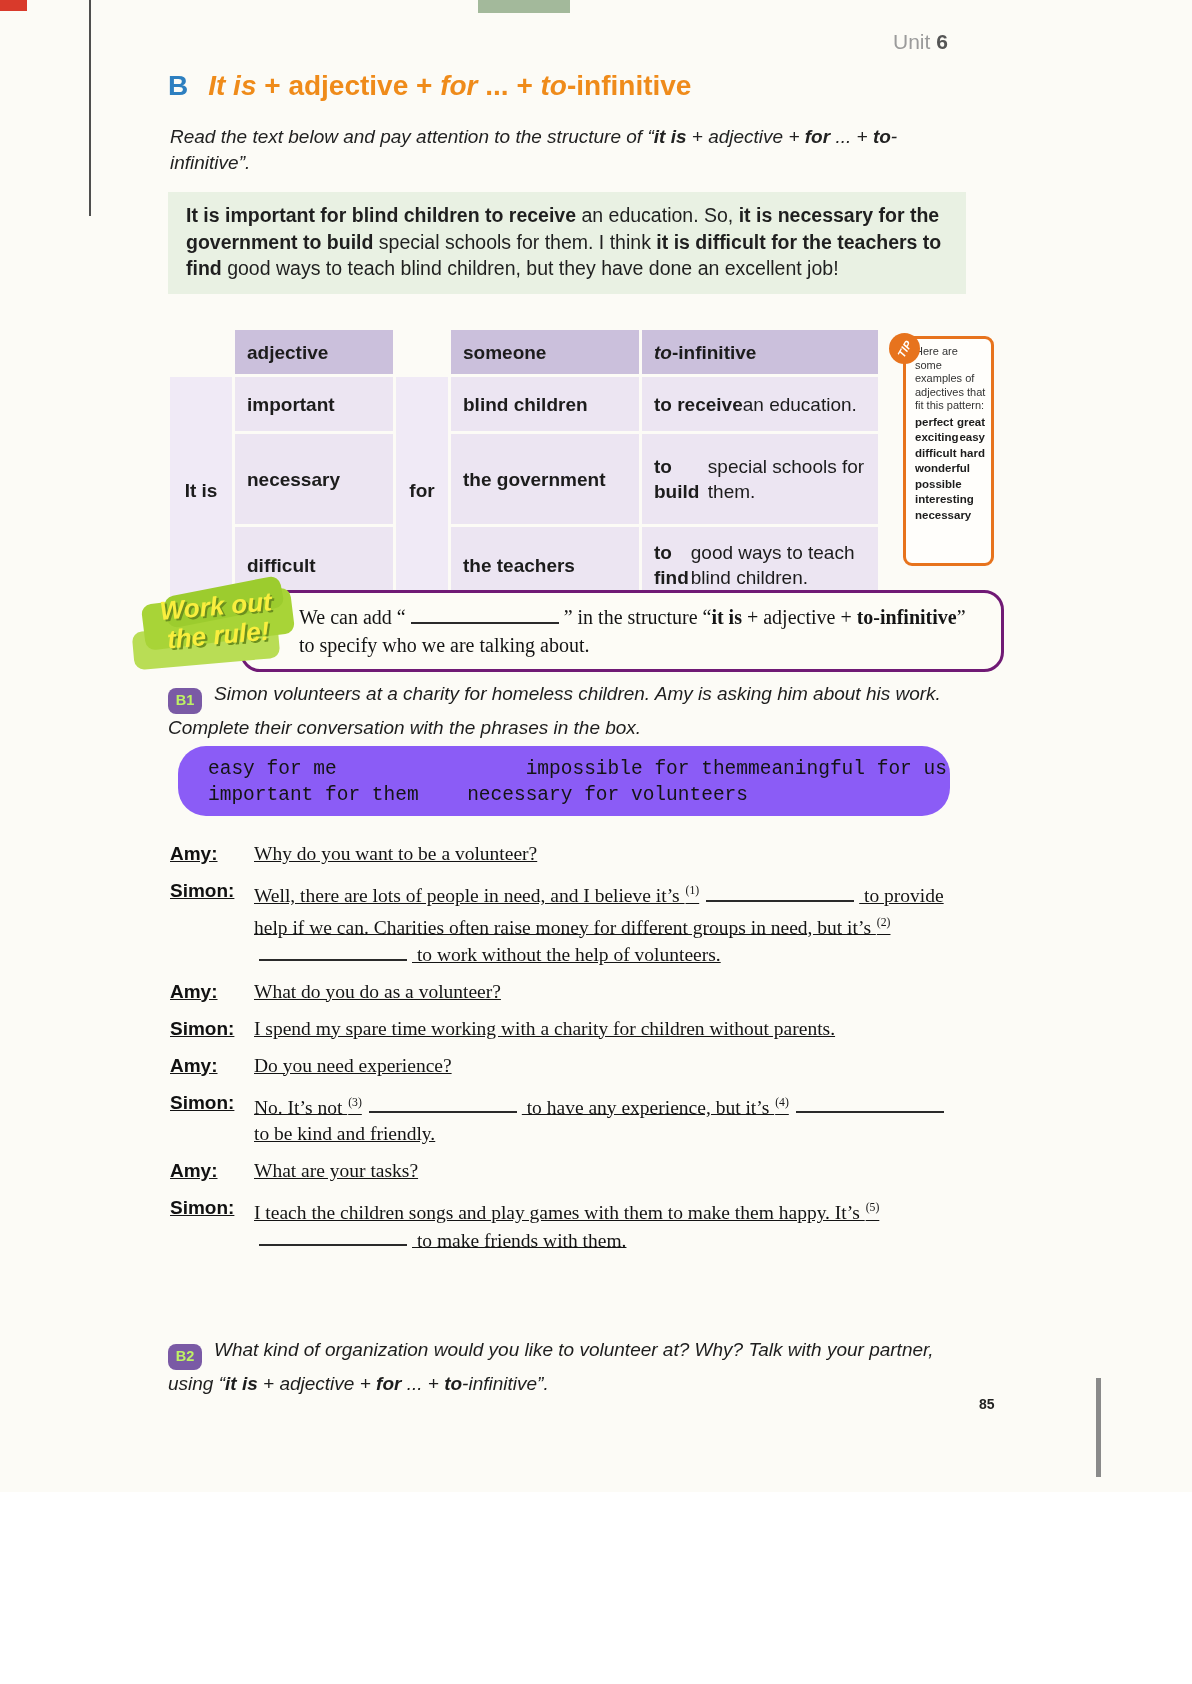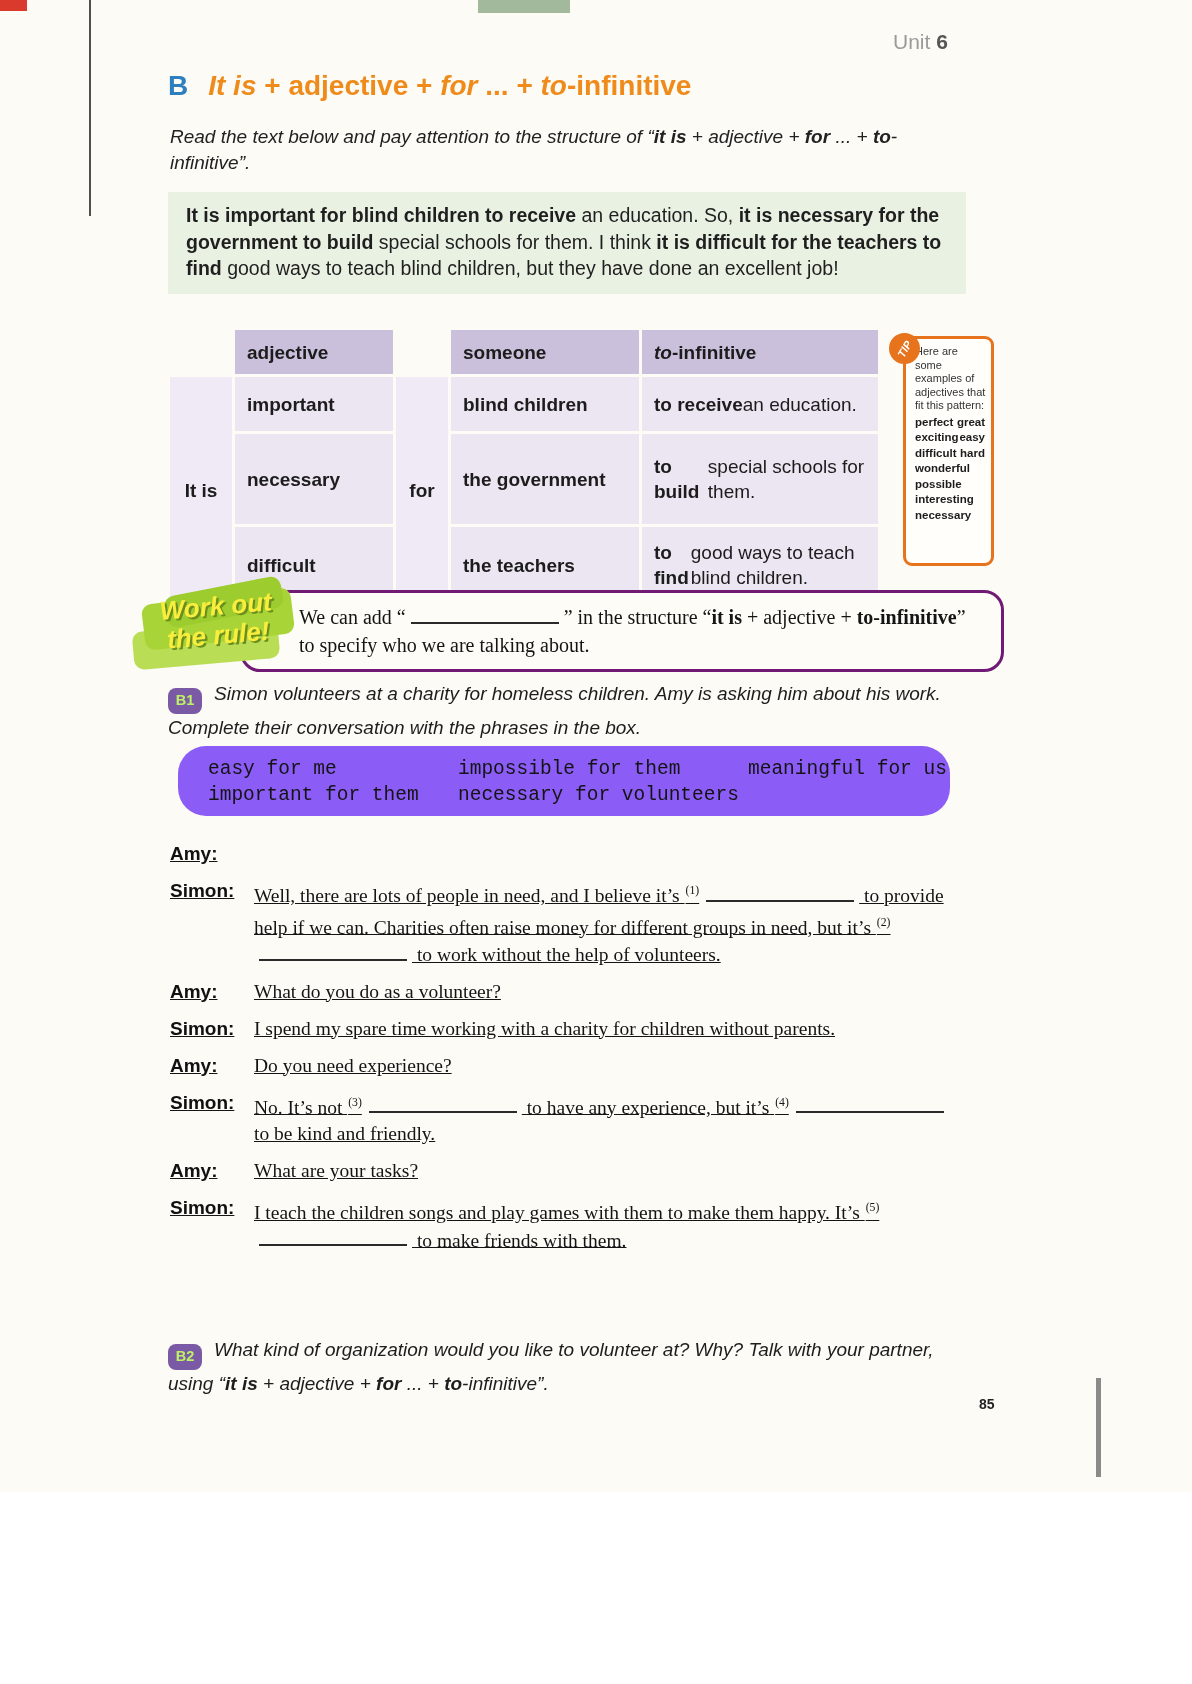--- a/index.html
+++ b/index.html
@@ -70,21 +70,21 @@
   .ex-b1{left:168px;top:680px;width:805px;}
   .ex-b2{left:168px;top:1336px;width:816px;}
   .badge{display:inline-flex;align-items:center;justify-content:center;width:34px;height:26px;
          background:#7a5aa5;border-radius:8px;color:#bef264;font-weight:bold;font-style:normal;
          font-size:14.5px;margin-right:12px;vertical-align:-5px;}
 
   .phrase-box{position:absolute;left:178px;top:746px;width:742px;height:50px;background:#8b5cf6;
               border-radius:28px;padding:10px 0 10px 30px;display:flex;
               font-family:Liberation Mono, monospace;font-size:19.5px;line-height:26px;color:#141414;}
   .phrase-col{display:flex;flex-direction:column;}
-  .pc1{width:250px;} .pc2{width:290px;} .pc3{flex:1;}
+  .pc1{width:250px;} .pc2{width:290px;text-align:right;} .pc3{flex:1;}
 
   .dialogue{position:absolute;left:170px;top:840px;width:798px;
             font-family:"Liberation Serif",serif;font-size:19.5px;line-height:27px;color:#141414;text-decoration:underline;}
   .turn{display:grid;grid-template-columns:84px 1fr;margin-bottom:10px;}
   .speaker{font-family:"Liberation Sans",sans-serif;font-weight:bold;font-size:19px;color:#111;}
 
   .page-num{position:absolute;left:979px;top:1396px;font-size:14px;font-weight:bold;color:#222;}
 </style>
 </head>
 <body>
@@ -193,20 +193,21 @@
       <span>necessary for volunteers</span>
     </div>
     <div class="phrase-col pc3">
       <span>meaningful for us</span>
     </div>
   </div>
 
   <div class="dialogue">
     <div class="turn">
       <span class="speaker">Amy:</span>
+      <span class="line"><span>Why do you want to be a volunteer?</span></span>
     </div>
     <div class="turn">
       <span class="speaker">Simon:</span>
       <span class="line"><span>Well, there are lots of people in need, and I believe it’s </span><sup>(1)</sup><span class="blank"></span><span> to provide help if we can. Charities often raise money for different groups in need, but it’s </span><sup>(2)</sup><span class="blank"></span><span> to work without the help of volunteers.</span></span>
     </div>
     <div class="turn">
       <span class="speaker">Amy:</span>
       <span class="line"><span>What do you do as a volunteer?</span></span>
     </div>
     <div class="turn">

